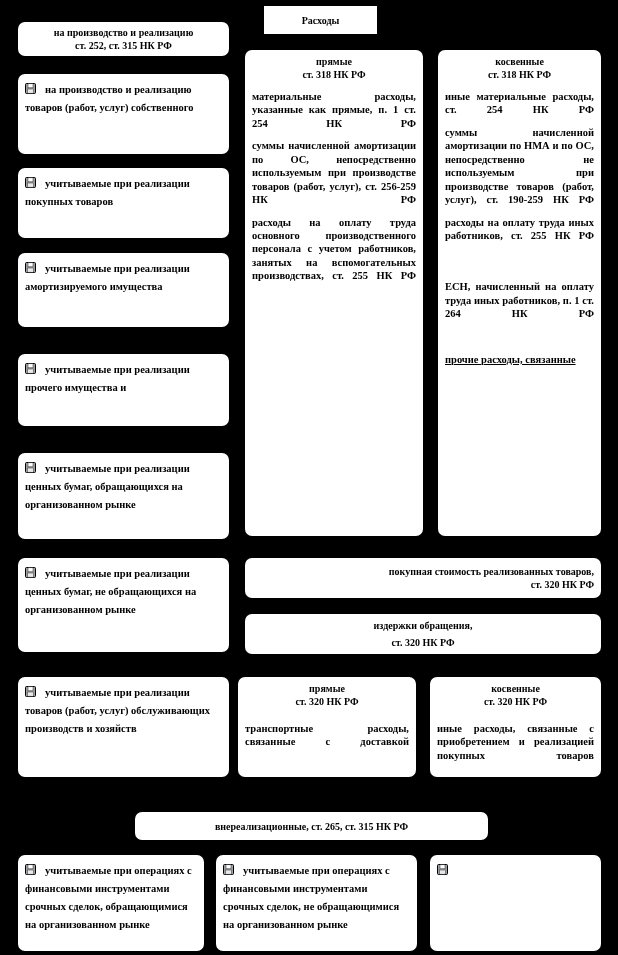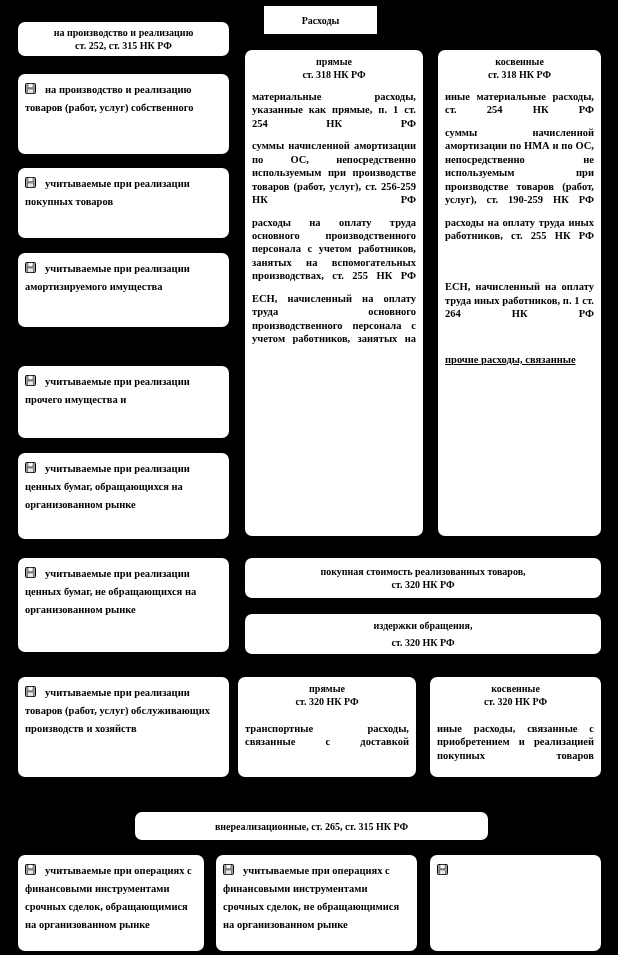--- a/index.html
+++ b/index.html
@@ -65,21 +65,20 @@
 <div class="box" style="left:243px; top:48px; width:182px; height:490px;">
   <div class="hdr">прямые</div>
   <div class="hdr">ст. 318 НК РФ</div>
   <div class="gap"></div>
   <p class="t">материальные расходы, указанные как прямые, п. 1 ст. 254 НК РФ</p>
   <div class="gap"></div>
   <p class="t">суммы начисленной амортизации по ОС, непосредственно используемым при производстве товаров (работ, услуг), ст. 256-259 НК РФ</p>
   <div class="gap"></div>
   <p class="t">расходы на оплату труда основного производственного персонала с учетом работников, занятых на вспомогательных производствах, ст. 255 НК РФ</p>
   <div class="gap"></div>
-  <p class="t">ЕСН, начисленный на оплату труда основного производственного персонала с учетом работников, занятых на</p>
 </div>
 
 <div class="box" style="left:436px; top:48px; width:167px; height:490px;">
   <div class="hdr">косвенные</div>
   <div class="hdr">ст. 318 НК РФ</div>
   <div class="gap"></div>
   <p class="t">иные материальные расходы, ст. 254 НК РФ</p>
   <div class="gap"></div>
   <p class="t">суммы начисленной амортизации по НМА и по ОС, непосредственно не используемым при производстве товаров (работ, услуг), ст. 190-259 НК РФ</p>
   <div class="gap"></div>
@@ -110,21 +109,21 @@
 
 <div class="box" style="left:16px; top:251px; width:215px; height:78px;">
   <span class="icon-disk"><svg width="11" height="11" viewBox="0 0 11 11">
         <rect x="0.5" y="0.5" width="10" height="10" rx="1" fill="#9aa0a6" stroke="#000"></rect>
         <rect x="3" y="0.8" width="5" height="4" fill="#fff" stroke="#333" stroke-width="0.5"></rect>
         <rect x="2.5" y="6" width="6" height="4.2" fill="#e8e8e8" stroke="#333" stroke-width="0.5"></rect>
       </svg></span>
   <span class="t" style="display:inline;">учитываемые при реализации амортизируемого имущества</span>
 </div>
 
-<div class="box" style="left:16px; top:364px; width:215px; height:76px;">
+<div class="box" style="left:16px; top:352px; width:215px; height:76px;">
   <span class="icon-disk"><svg width="11" height="11" viewBox="0 0 11 11">
         <rect x="0.5" y="0.5" width="10" height="10" rx="1" fill="#9aa0a6" stroke="#000"></rect>
         <rect x="3" y="0.8" width="5" height="4" fill="#fff" stroke="#333" stroke-width="0.5"></rect>
         <rect x="2.5" y="6" width="6" height="4.2" fill="#e8e8e8" stroke="#333" stroke-width="0.5"></rect>
       </svg></span>
   <span class="t" style="display:inline;">учитываемые при реализации прочего имущества и</span>
 </div>
 
 <div class="box" style="left:16px; top:451px; width:215px; height:90px;">
   <span class="icon-disk"><svg width="11" height="11" viewBox="0 0 11 11">
@@ -146,21 +145,21 @@
 
 <div class="box" style="left:16px; top:675px; width:215px; height:104px;">
   <span class="icon-disk"><svg width="11" height="11" viewBox="0 0 11 11">
         <rect x="0.5" y="0.5" width="10" height="10" rx="1" fill="#9aa0a6" stroke="#000"></rect>
         <rect x="3" y="0.8" width="5" height="4" fill="#fff" stroke="#333" stroke-width="0.5"></rect>
         <rect x="2.5" y="6" width="6" height="4.2" fill="#e8e8e8" stroke="#333" stroke-width="0.5"></rect>
       </svg></span>
   <span class="t" style="display:inline;">учитываемые при реализации товаров (работ, услуг) обслуживающих производств и хозяйств</span>
 </div>
 
-<div class="box" style="left:243px; top:556px; width:360px; height:44px; display:flex; flex-direction:column; align-items:center; justify-content:center;">
+<div class="box" style="left:243px; top:556px; width:360px; height:44px; display:flex; flex-direction:column; align-items:flex-end; justify-content:center;">
   <div class="hdr">покупная стоимость реализованных товаров,</div>
   <div class="hdr">ст. 320 НК РФ</div>
 </div>
 
 <div class="box" style="left:243px; top:612px; width:360px; height:44px; display:flex; flex-direction:column; align-items:center; justify-content:space-between;">
   <div class="hdr">издержки обращения,</div>
   <div class="hdr">ст. 320 НК РФ</div>
 </div>
 
 <div class="box" style="left:236px; top:675px; width:182px; height:104px;">

